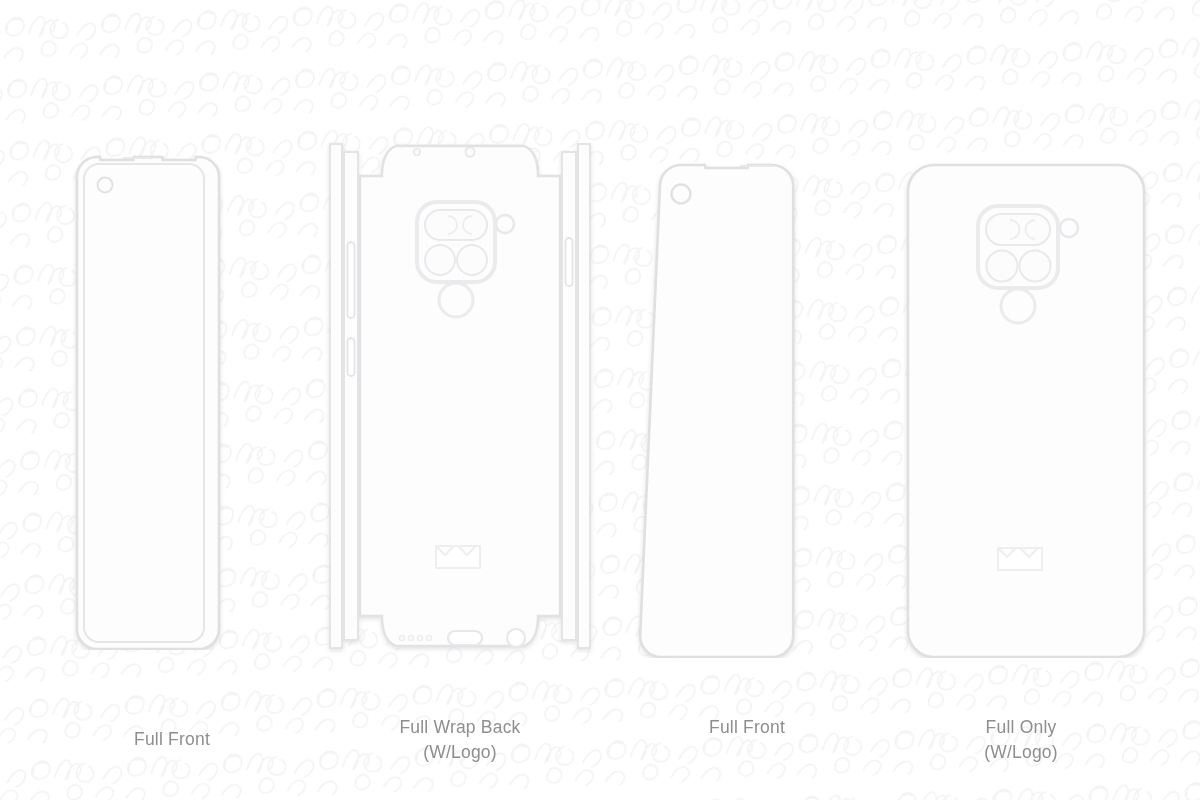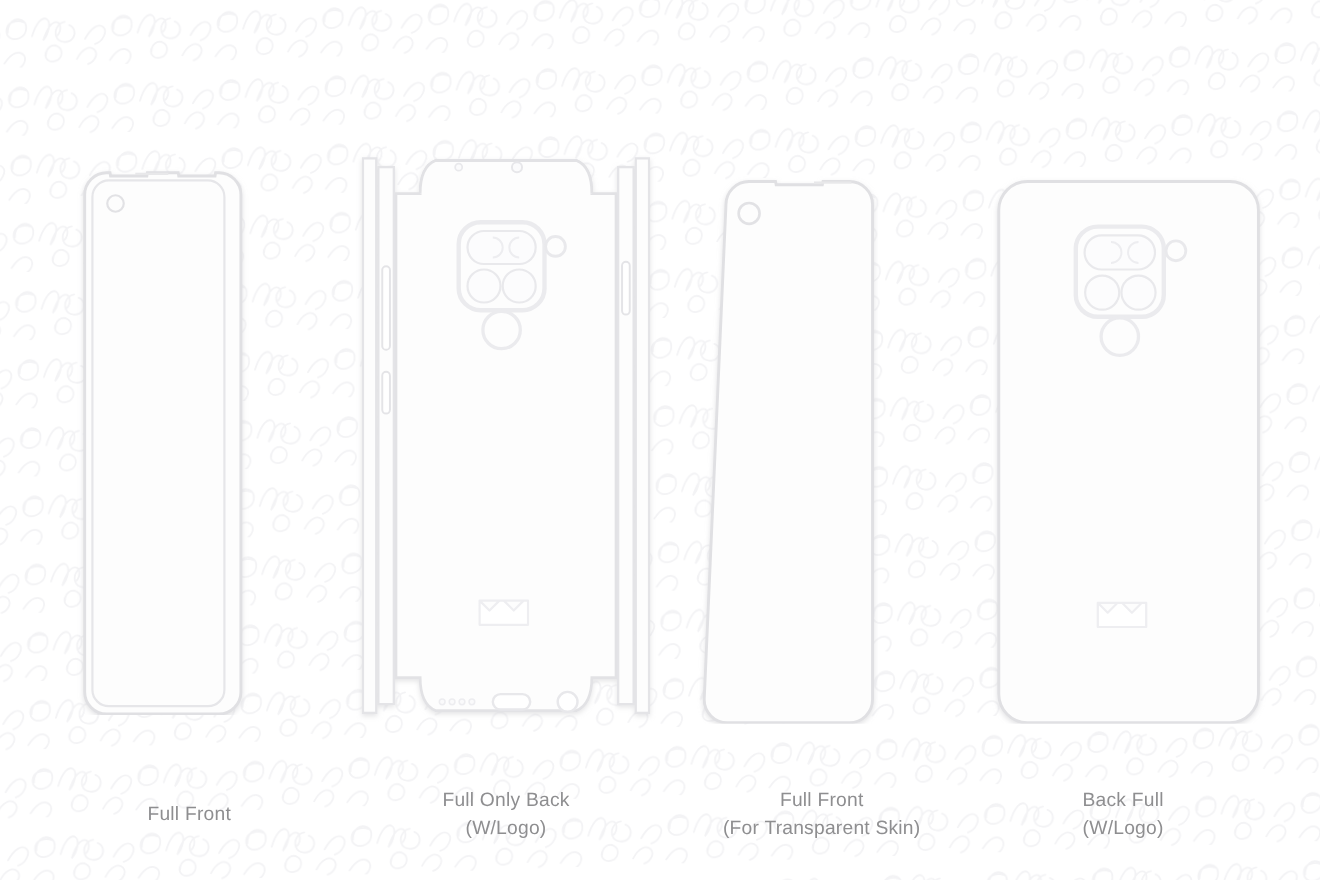--- a/index.html
+++ b/index.html
@@ -197,21 +197,21 @@
         <circle cx="82" cy="512" r="2.6" fill="#fafafb" stroke="#ededf0" stroke-width="1.4"></circle>
         <circle cx="91" cy="512" r="2.6" fill="#fafafb" stroke="#ededf0" stroke-width="1.4"></circle>
         <circle cx="100" cy="512" r="2.6" fill="#fafafb" stroke="#ededf0" stroke-width="1.4"></circle>
         <circle cx="109" cy="512" r="2.6" fill="#fafafb" stroke="#ededf0" stroke-width="1.4"></circle>
         <rect x="128" y="505" width="34" height="14" rx="7" fill="#ffffff" stroke="#e8e8eb" stroke-width="2.2"></rect>
         <circle cx="196" cy="512" r="9" fill="#ffffff" stroke="#e8e8eb" stroke-width="2.2"></circle>
       </g>
     </svg>
   </div>
   <div class="caption" id="cap-1">
-    <span class="line">Full Only Back</span>
+    <span class="line">Full Wrap Back</span>
     <span class="line">(W/Logo)</span>
   </div>
 
   <div class="template-item" id="item-2">
     <svg class="art" width="270" height="500" viewBox="0 0 270 500" xmlns="http://www.w3.org/2000/svg">
       <defs>
         <filter id="sh2" x="-30%" y="-30%" width="160%" height="160%">
           <feDropShadow dx="0" dy="2" stdDeviation="2.2" flood-color="#c9c9cd" flood-opacity="0.55"></feDropShadow>
         </filter>
       </defs>
@@ -226,21 +226,20 @@
                  h-111
                  a21 21 0 0 1 -21 -21
                  z" transform="translate(18,0)" fill="#fdfdfd" stroke="#e0e0e3" stroke-width="2.6"></path>
       </g>
       <path d="M120 8 h34" stroke="#e8e8ea" stroke-width="2" fill="none"></path>
       <circle cx="61" cy="36" r="9.5" fill="#fdfdfd" stroke="#e2e2e5" stroke-width="2.4"></circle>
     </svg>
   </div>
   <div class="caption" id="cap-2">
     <span class="line">Full Front</span>
-    <span class="line">(For Transparent Skin)</span>
   </div>
 
   <div class="template-item" id="item-3">
     <svg class="art" width="270" height="500" viewBox="0 0 270 500" xmlns="http://www.w3.org/2000/svg">
       <defs>
         <filter id="sh3" x="-30%" y="-30%" width="160%" height="160%">
           <feDropShadow dx="0" dy="2" stdDeviation="2.2" flood-color="#c9c9cd" flood-opacity="0.55"></feDropShadow>
         </filter>
       </defs>
       <g filter="url(#sh3)">
@@ -258,17 +257,17 @@
       </g>
 
       <circle cx="128" cy="148" r="17" fill="#fdfdfd" stroke="#ebebee" stroke-width="3"></circle>
 
       <path d="M108 390 h44 v22 h-44 z
                M108 390 l9 9 l9 -9
                M130 390 l9 9 l9 -9" fill="#ffffff" stroke="#eeeef1" stroke-width="2" stroke-linejoin="round"></path>
     </svg>
   </div>
   <div class="caption" id="cap-3">
-    <span class="line">Back Full</span>
+    <span class="line">Full Only</span>
     <span class="line">(W/Logo)</span>
   </div>
 
 </div>
 
 </body></html>

